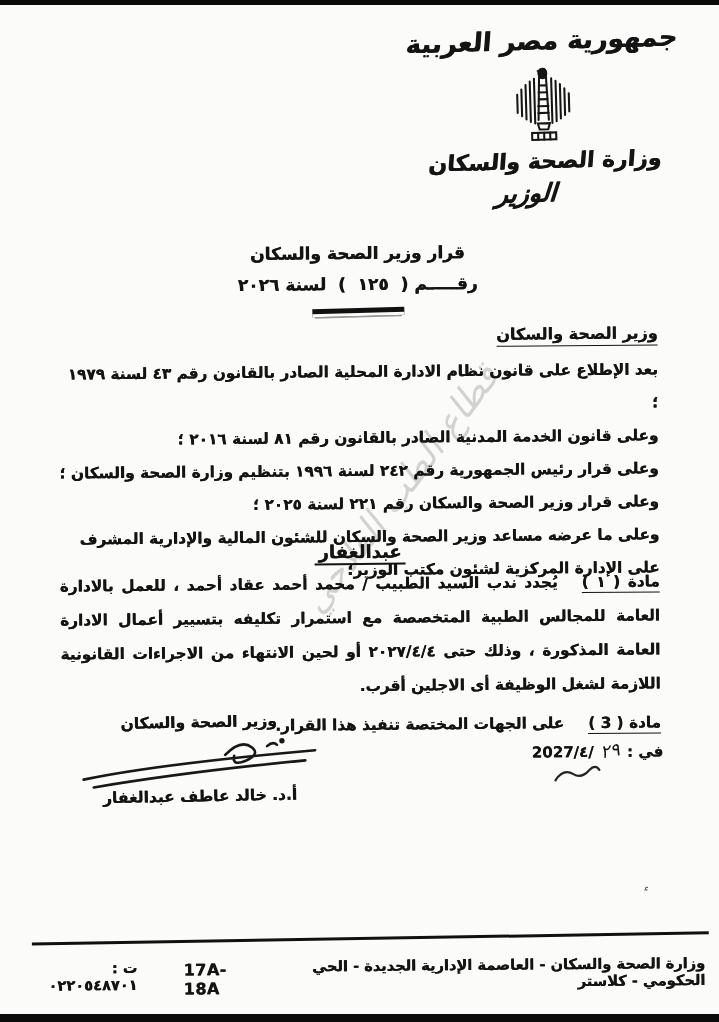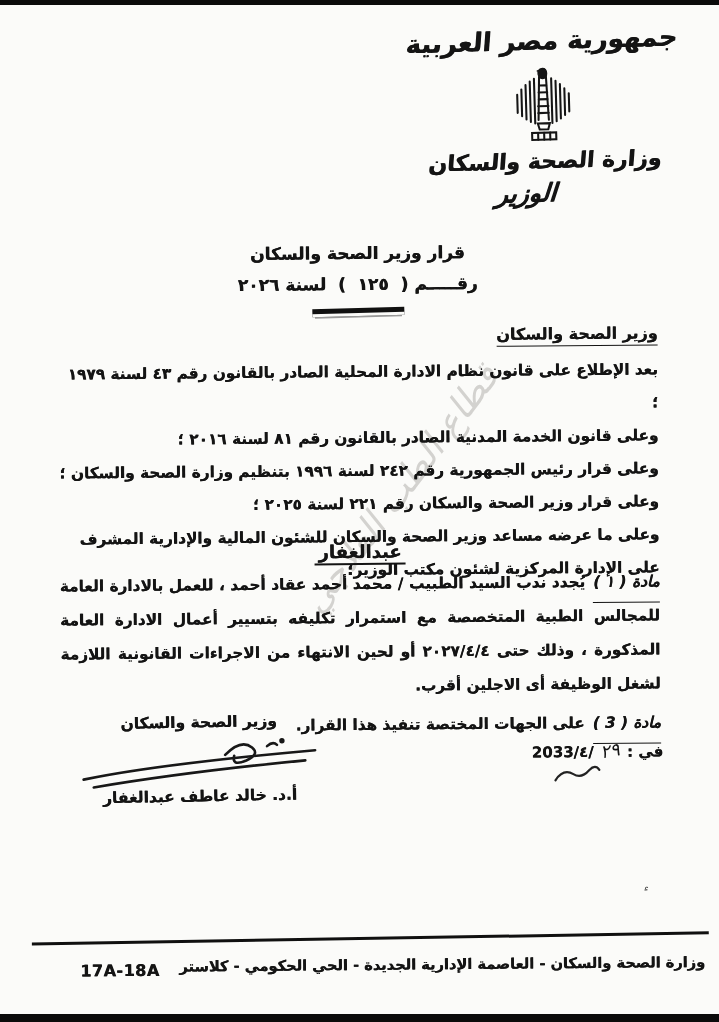--- a/index.html
+++ b/index.html
@@ -68,21 +68,21 @@
     text-shadow:0.4px 0 #141414;
   }
 
   
   .articles{
     position:absolute;top:567px;right:60px;width:600px;
     direction:rtl;text-align:justify;text-justify:inter-word;
   }
   .article{margin:0 0 5px;font-size:15.3px;font-weight:700;line-height:34px;text-shadow:0.3px 0 #141414;}
   .article-label{
-    border-bottom:1.6px solid #141414;padding-bottom:11px;margin-left:8px;font-style:italic;
+    border-bottom:1.6px solid #141414;padding-bottom:1px;margin-left:24px;
   }
 
   
   .sig-block{position:absolute;left:72px;top:712px;width:250px;text-align:center;direction:rtl;transform:rotate(-0.6deg);}
   .sig-title{font-size:15.5px;font-weight:700;text-shadow:0.4px 0 #141414;}
   .sig-svg{display:block;margin:2px auto -4px;width:244px;height:58px;}
   .sig-name{font-size:15.5px;font-weight:700;text-shadow:0.4px 0 #141414;}
 
   
   .date-block{
@@ -196,30 +196,31 @@
           <path d="M190,14 q6,-5 10,-1"></path>
           <circle cx="205" cy="9" r="1.4" fill="#181818"></circle>
           <path d="M6,44 Q80,30 238,19"></path>
           <path d="M16,52 Q110,38 228,29"></path>
         </g>
       </svg>
       <div class="sig-name">أ.د. خالد عاطف عبدالغفار</div>
     </div>
 
     <div class="date-block">
-      <span class="date-ym" dir="ltr">2033/٤/</span>
+      <span class="date-ym" dir="ltr">2027/٤/</span>
       <span class="date-day">٢٩</span>
       <span class="date-label" dir="rtl">في :</span>
     </div>
     <svg class="date-scribble" viewBox="0 0 52 26" aria-hidden="true">
       <path d="M4,18 q8,-12 18,-6 q8,5 16,-4 q6,-6 10,0" stroke="#222" fill="none" stroke-width="2.2" stroke-linecap="round"></path>
     </svg>
 
     <span class="artifact">ء</span>
 
     <div class="footer-rule"></div>
     <div class="footer-row">
       <span class="footer-address">وزارة الصحة والسكان - العاصمة الإدارية الجديدة - الحي الحكومي - كلاستر</span>
       <span class="footer-cluster" dir="ltr">17A-18A</span>
+      <span class="footer-phone">ت : ٠٢٢٠٥٤٨٧٠١</span>
     </div>
 
   </div>
 </div>
 
 </body></html>

